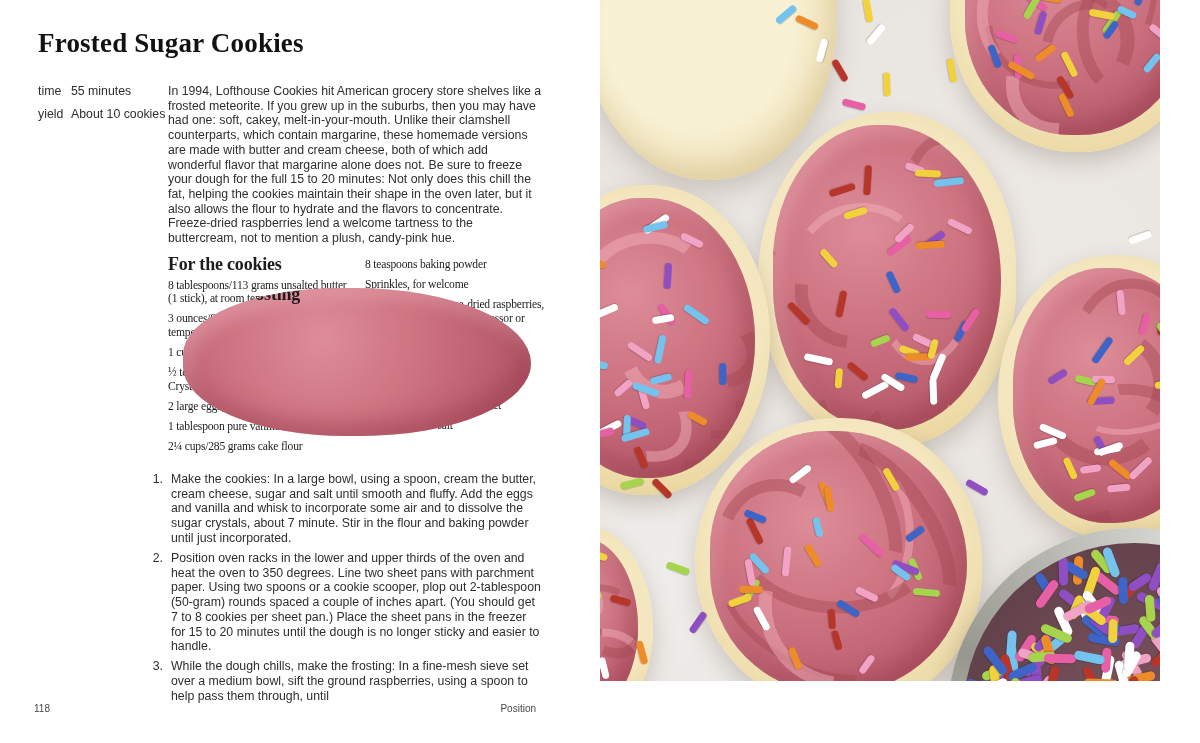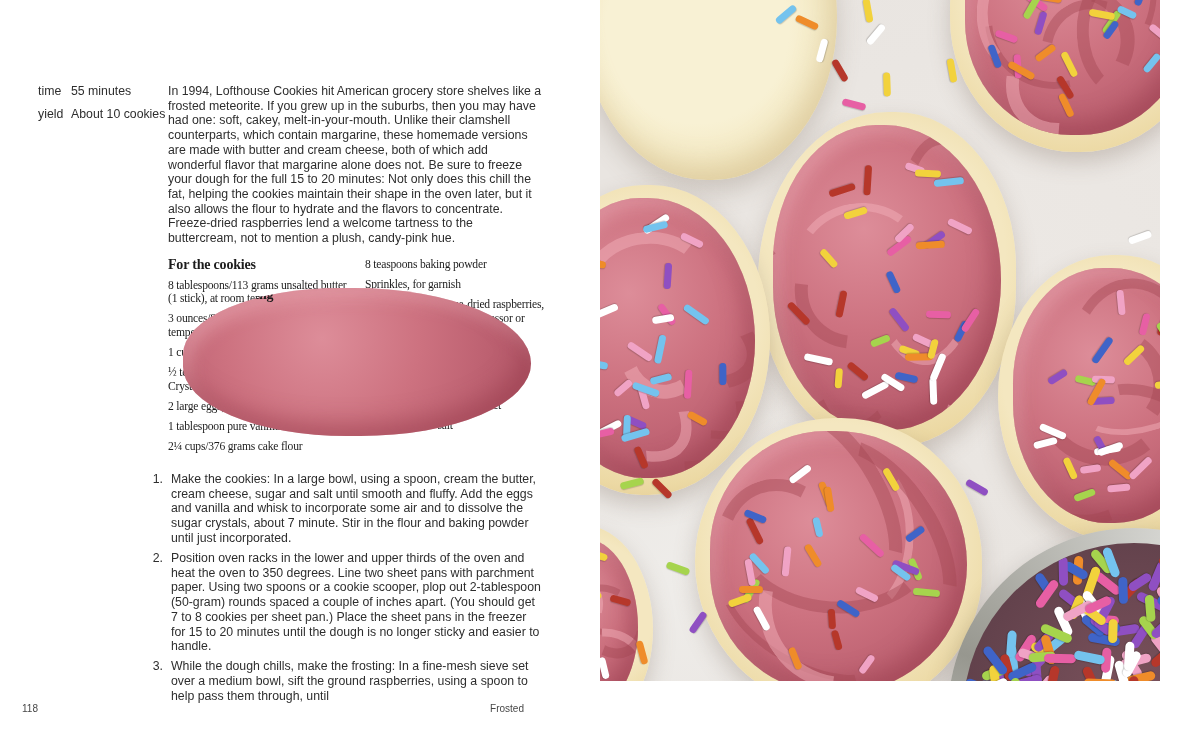--- a/index.html
+++ b/index.html
@@ -17,32 +17,32 @@
   .meta-row{margin-bottom:9px;display:flex;}
   .meta-label{width:33px;flex:none;}
   .intro{position:absolute;left:168px;top:84px;width:374px;font-size:12.3px;line-height:14.7px;}
   .intro p{margin:0;}
   .byline{text-align:right;margin-top:1px;}
   .ingredients{position:absolute;left:168px;top:258px;width:378px;display:flex;
                font-family:"Liberation Serif",serif;font-size:11.6px;line-height:13.6px;
                letter-spacing:-.2px;color:#1c1c1c;}
   .ing-col1{width:186px;flex:none;margin-right:11px;}
   .ing-col2{width:181px;flex:none;}
-  .ing-head{margin:0 0 7px 0;font-size:14px;font-weight:700;}
+  .ing-head{margin:0 0 7px 0;font-size:18px;font-weight:700;}
   .ing-head.frosting{margin-top:17px;}
   .ing{margin:0 0 6.5px 0;}
   .steps{position:absolute;left:149px;top:472px;width:395px;margin:0;padding:0;list-style:none;
          font-size:12.3px;line-height:14.7px;}
   .step{display:flex;margin-bottom:5.5px;}
   .step-num{width:14px;flex:none;text-align:right;margin-right:8px;}
   .continued{position:absolute;left:168px;top:656px;width:374px;text-align:right;
              font-family:"Liberation Serif",serif;font-weight:700;font-size:11.5px;color:#161616;}
   .folio{position:absolute;top:703px;display:flex;justify-content:space-between;
          font-size:10px;color:#474747;}
-  .folio-left{left:22px;width:502px;align-items:center;}
+  .folio-left{left:34px;width:502px;align-items:center;}
   .folio-right{left:61px;width:499px;margin-top:44px;}
 
   
   .photo{position:absolute;left:0;top:0;width:560px;height:681px;overflow:hidden;
          background:
            radial-gradient(ellipse 420px 320px at 18% 85%, #efedea 0%, rgba(239,237,234,0) 70%),
            radial-gradient(ellipse 520px 420px at 72% 38%, #ece8e4 0%, rgba(236,232,228,0) 75%),
            #e9e5e1;}
   .cookie{position:absolute;border-radius:48% 52% 50% 50%;
           background:radial-gradient(circle at 48% 42%, #f4e7c0 52%, #ecd9a4 78%, #dcc188 100%);
@@ -65,20 +65,21 @@
   .quote-attr{font-weight:700;margin-top:1px;}
   .quote-tail{position:absolute;left:22px;bottom:-7px;width:14px;height:14px;
         background:rgba(255,255,255,.94);transform:rotate(45deg);border-radius:2px;}
 </style>
 </head>
 <body>
 
 <div class="spread">
 
   <section class="page page-left">
+    <h1 class="title">Frosted Sugar Cookies</h1>
 
     <div class="meta">
       <div class="meta-row">
         <span class="meta-label">time</span>
         <span class="meta-value">55 minutes</span>
       </div>
       <div class="meta-row">
         <span class="meta-label">yield</span>
         <span class="meta-value">About 10 cookies</span>
       </div>
@@ -90,25 +91,25 @@
 
     <div class="ingredients">
       <div class="ing-col1">
         <h3 class="ing-head">For the cookies</h3>
         <p class="ing">8 tablespoons/113 grams unsalted butter (1 stick), at room temperature</p>
         <p class="ing">3 ounces/85 grams cream cheese, at room temperature</p>
         <p class="ing">1 cup/200 grams granulated sugar</p>
         <p class="ing">½ teaspoon kosher salt (such as Diamond Crystal)</p>
         <p class="ing">2 large eggs, at room temperature</p>
         <p class="ing">1 tablespoon pure vanilla extract</p>
-        <p class="ing">2¼ cups/376 grams cake flour</p>
+        <p class="ing">2¼ cups/285 grams cake flour</p>
       </div>
       <div class="ing-col2">
         <p class="ing">8 teaspoons baking powder</p>
-        <p class="ing">Sprinkles, for garnish</p>
+        <p class="ing">Sprinkles, for welcome</p>
         <h3 class="ing-head frosting">For the frosting</h3>
         <p class="ing">1 cup/30 grams freeze-dried raspberries, finely ground in a food processor or spice grinder</p>
         <p class="ing">1 cup/225 grams unsalted butter (2 sticks), at room temperature</p>
         <p class="ing">2 cups/245 grams powdered sugar</p>
         <p class="ing">1 teaspoon pure vanilla extract</p>
         <p class="ing">Pinch of kosher salt</p>
       </div>
     </div>
 
     <ol class="steps">
@@ -122,21 +123,21 @@
       </li>
       <li class="step">
         <span class="step-num">3.</span>
         <span class="step-text">While the dough chills, make the frosting: In a fine-mesh sieve set over a medium bowl, sift the ground raspberries, using a spoon to help pass them through, until</span>
       </li>
     </ol>
 
 
     <div class="folio folio-left">
       <span>118</span>
-      <span>Frosted</span>
+      <span>Position</span>
     </div>
   </section>
 
   <section class="page page-right">
     <div class="photo">
 
       <div class="cookie plain" id="cookieA" style="left:-18px;top:-150px;width:255px;height:330px;"></div>
 
       <div class="cookie" id="cookieB" style="left:350px;top:-120px;width:255px;height:272px;">
         <div class="frosting" id="frostB">

